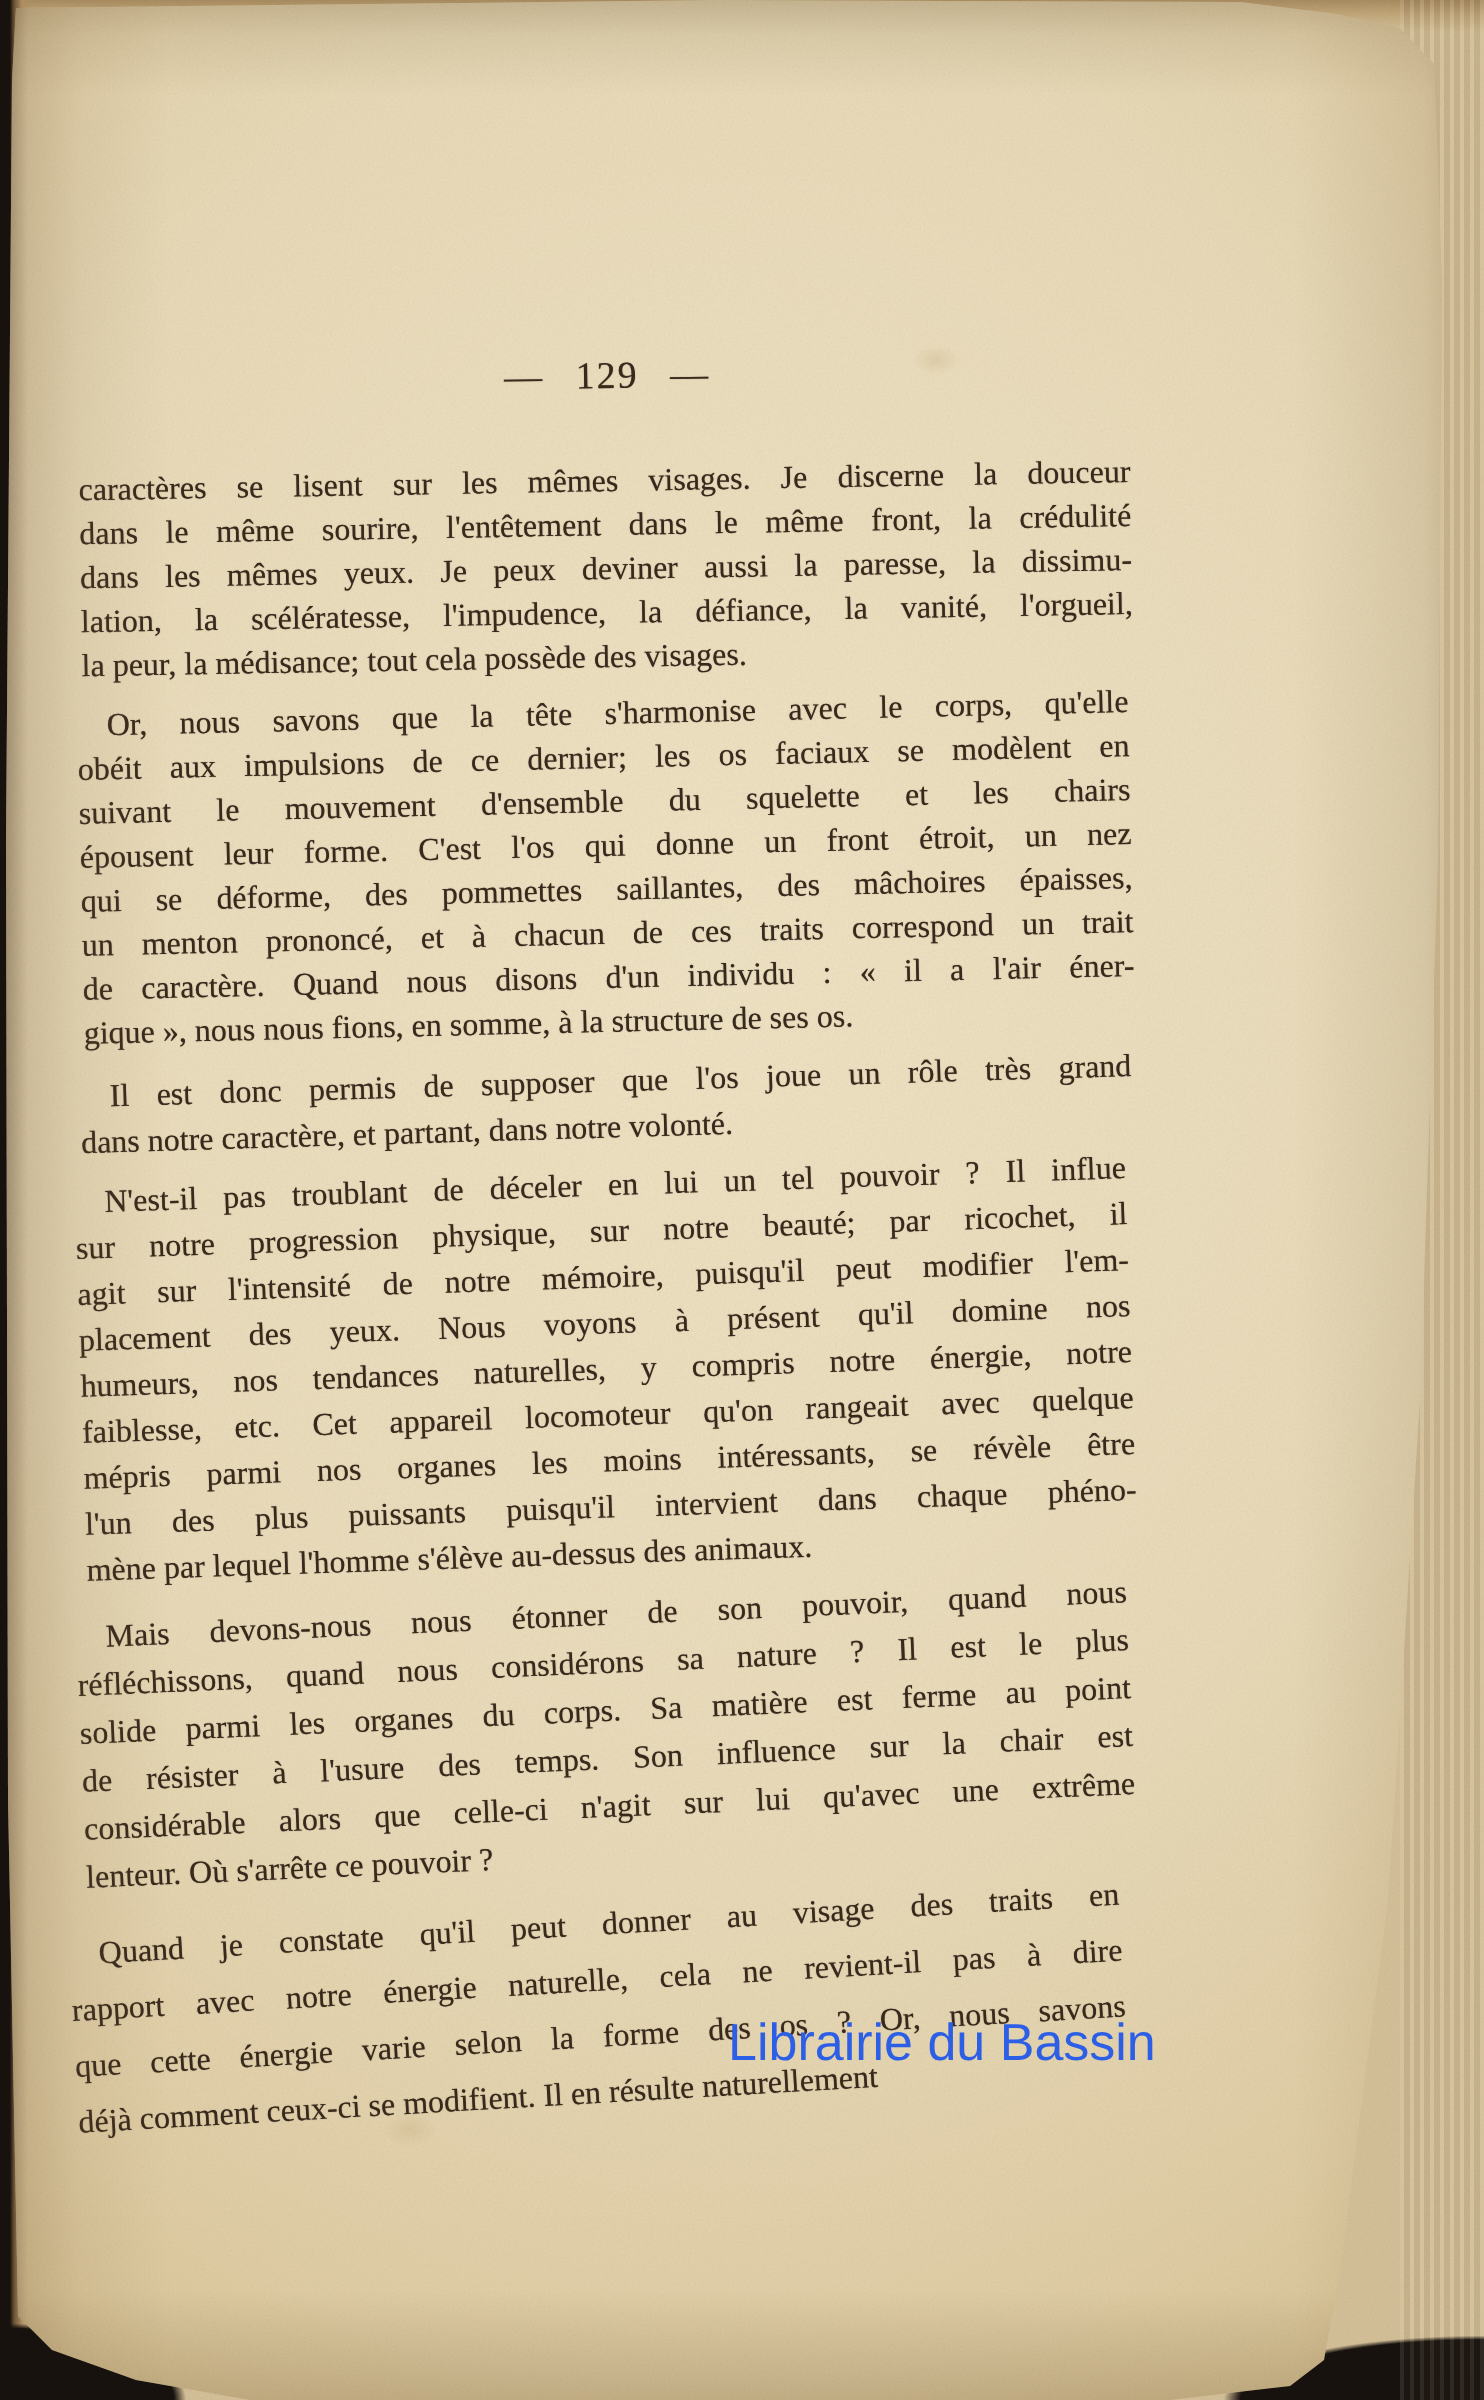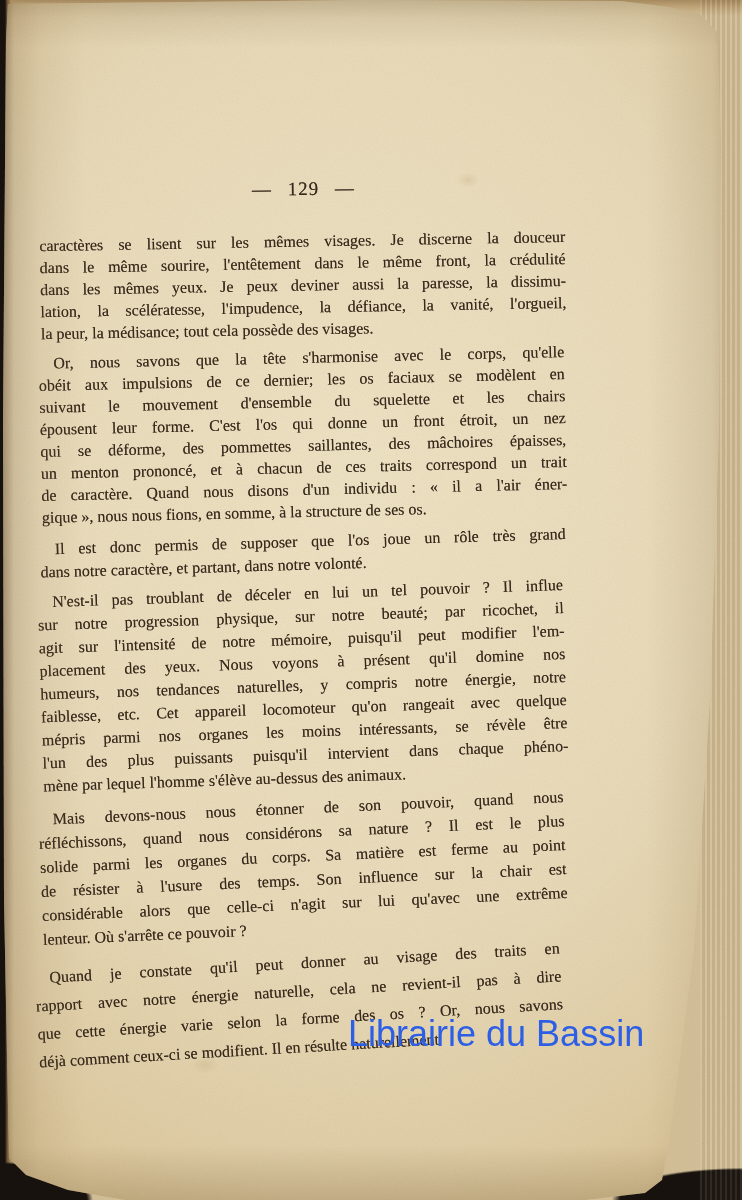--- a/index.html
+++ b/index.html
@@ -58,24 +58,24 @@
   .p1 { line-height: 22px; transform: rotate(-1.3deg); transform-origin: right center; }
   .p2 { line-height: 23px; transform: rotate(-1.7deg); transform-origin: right center; }
   .p3 { line-height: 23px; transform: rotate(-1.9deg); transform-origin: right center; }
   .p4 { line-height: 24px; transform: rotate(-2.5deg); transform-origin: right center; }
   .p5 { line-height: 28px; transform: rotate(-3.3deg) translateX(-4px); transform-origin: right center; }
   .grain {
     position: absolute; inset: 0; opacity: 0.12;
     mix-blend-mode: multiply; pointer-events: none;
   }
   .watermark {
-    position: absolute; left: 348px; top: 1002px;
+    position: absolute; left: 364px; top: 1002px;
     font-family: "Liberation Sans", sans-serif;
-    font-size: 36px; line-height: 38px; white-space: nowrap;
-    color: #2d5fe6; letter-spacing: 0; margin-top: 13px;
+    font-size: 26px; line-height: 38px; white-space: nowrap;
+    color: #2d5fe6; letter-spacing: 0;
   }
 </style>
 </head>
 <body>
 
 <div class="photo">
   <div class="right-edges"></div>
 
   <div class="page">
     <div class="text-block">

